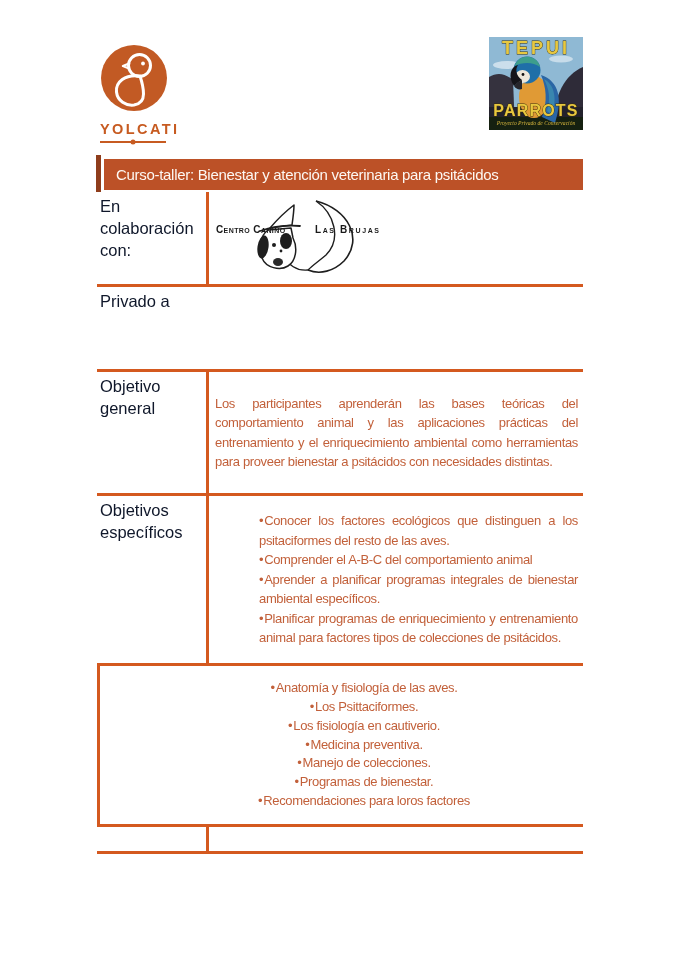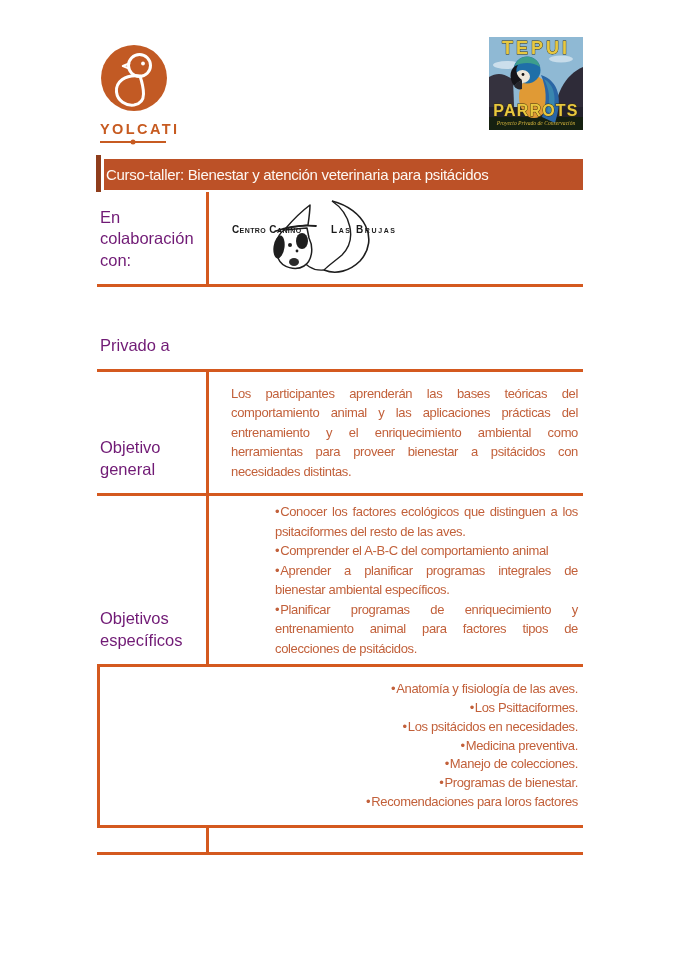--- a/index.html
+++ b/index.html
@@ -12,38 +12,38 @@
   .yolcati-word { margin-top:5px; font-size:14.5px; font-weight:bold; letter-spacing:2.4px; color:#C75B21; }
   .yolcati-rule { position:relative; margin-top:4px; width:66px; height:2px; background:#C75B21; }
   .yolcati-rule .dot { position:absolute; left:50%; top:50%; transform:translate(-50%,-50%);
                        width:5px; height:5px; border-radius:50%; background:#C75B21; }
 
   .tepui { position:absolute; left:489px; top:37px; width:94px; height:75px; }
 
   
   .title-accent { position:absolute; left:96px; top:155px; width:5px; height:37px; background:#8F3D1C; }
   .title-bar { position:absolute; left:104px; top:159px; width:479px; height:31px; background:#BC5127;
-               color:#FDF8F3; display:flex; align-items:center; padding-left:2px;
+               color:#FDF8F3; display:flex; align-items:center; padding-left:12px;
                font-size:15px; letter-spacing:-0.3px; }
 
   
   .course-table { position:absolute; left:97px; top:192px; width:486px; }
   .trow { display:flex; border-bottom:3px solid #D4591F; }
-  .tlabel { flex:0 0 109px; width:109px; display:flex; align-items:flex-end;
-            padding:4px 4px 12px 3px; color:#701a75; font-size:16.5px; line-height:1.32; }
+  .tlabel { flex:0 0 109px; width:109px; display:flex; align-items:flex-start;
+            padding:4px 4px 12px 3px; color:#0f172a; font-size:16.5px; line-height:1.32; }
   .tcontent { flex:1; border-left:3px solid #D4591F; display:flex; flex-direction:column;
-              justify-content:center; padding:6px 5px 6px 22px;
+              justify-content:center; padding:6px 5px 6px 6px;
               color:#C2603A; font-size:13px; line-height:1.5; letter-spacing:-0.35px; }
   .r1 { min-height:91px; }  .r2 { min-height:85px; }  .r3 { min-height:124px; }
   .r4 { min-height:170px; } .r5 { min-height:161px; } .r6 { min-height:27px; }
 
   .para-justify { text-align:justify; }
   .bullet-item { display:block;margin-left:44px; }
   .bullets-justified .bullet-item { text-align:justify; }
-  .bullets-plain .bullet-item { text-align:right; line-height:1.45; }
+  .bullets-plain .bullet-item { text-align:center; line-height:1.45; }
   .bullet-glyph { margin-right:1px; }
 
   .logo-cell { justify-content:center; }
 </style>
 </head>
 <body>
 
 <div class="page">
 
   <div class="yolcati">
@@ -144,21 +144,21 @@
           <div class="bullet-item"><span class="bullet-glyph">•</span><span>Comprender el A-B-C del comportamiento animal</span></div>
           <div class="bullet-item"><span class="bullet-glyph">•</span><span>Aprender a planificar programas integrales de bienestar ambiental específicos.</span></div>
           <div class="bullet-item"><span class="bullet-glyph">•</span><span>Planificar programas de enriquecimiento y entrenamiento animal para factores tipos de colecciones de psitácidos.</span></div>
         </div>
     </div>
 
     <div class="trow r5">
       <div class="tcontent bullets-plain">
           <div class="bullet-item"><span class="bullet-glyph">•</span><span>Anatomía y fisiología de las aves.</span></div>
           <div class="bullet-item"><span class="bullet-glyph">•</span><span>Los Psittaciformes.</span></div>
-          <div class="bullet-item"><span class="bullet-glyph">•</span><span>Los psitácidos en necesidades.</span></div>
+          <div class="bullet-item"><span class="bullet-glyph">•</span><span>Los fisiología en cautiverio.</span></div>
           <div class="bullet-item"><span class="bullet-glyph">•</span><span>Medicina preventiva.</span></div>
           <div class="bullet-item"><span class="bullet-glyph">•</span><span>Manejo de colecciones.</span></div>
           <div class="bullet-item"><span class="bullet-glyph">•</span><span>Programas de bienestar.</span></div>
           <div class="bullet-item"><span class="bullet-glyph">•</span><span>Recomendaciones para loros factores</span></div>
         </div>
     </div>
 
     <div class="trow r6">
       <div class="tlabel"></div>
       <div class="tcontent"></div>

